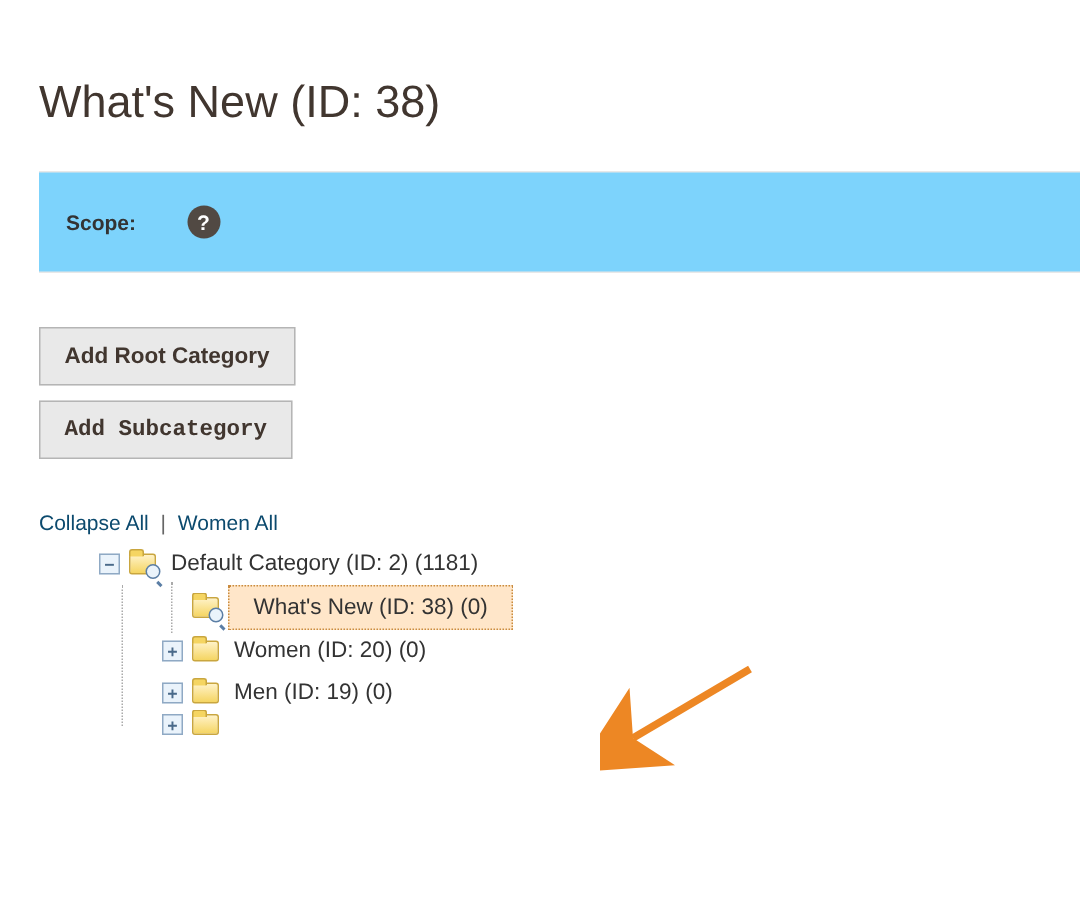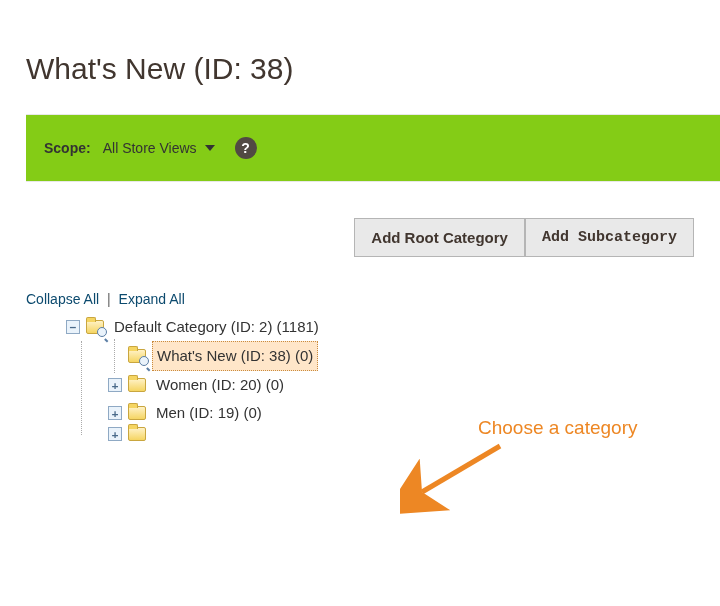--- a/index.html
+++ b/index.html
@@ -1,25 +1,25 @@
 <!DOCTYPE html>
 <html><head>
 <meta charset="utf-8">
 <style>
   html,body{margin:0;padding:0;font-family:'Helvetica Neue',Helvetica,Arial,sans-serif;color:#333;background:#fff;}
   .page{width:720px;height:606px;box-sizing:border-box;padding:24px 26px 0 26px;overflow:hidden;}
   .page-title{font-size:30px;font-weight:400;color:#41362f;margin:28px 0 28px 0;}
-  .scope-bar{background:#84cc16;border:1px solid #e8e8e8;border-left:none;border-right:none;padding:22px 18px;display:flex;align-items:center;gap:12px;margin-bottom:36px;margin-right:-26px;}
+  .scope-bar{background:#7dd3fc;border:1px solid #e8e8e8;border-left:none;border-right:none;padding:22px 18px;display:flex;align-items:center;gap:26px;margin-bottom:36px;margin-right:-26px;}
   .scope-label{font-size:14px;font-weight:700;color:#333;}
   .scope-select{font-size:14px;color:#333;display:flex;align-items:center;gap:8px;cursor:pointer;}
   .scope-select .caret{width:0;height:0;border-left:5px solid transparent;border-right:5px solid transparent;border-top:6px solid #333;}
   .help-icon{width:22px;height:22px;border-radius:50%;background:#514943;color:#fff;display:flex;align-items:center;justify-content:center;font-size:14px;font-weight:700;cursor:pointer;margin-left:8px;}
   .btn{display:inline-block;background:#e9e9e9;border:1px solid #b5b5b5;color:#41362f;font-size:15px;font-weight:600;padding:10px 16px;cursor:pointer;margin-bottom:10px;}
   .btn + .btn{margin-top:0;font-family:Liberation Mono, monospace;}
-  .btn-wrap{display:flex;flex-direction:row;align-items:flex-start;margin-bottom:24px;justify-content:flex-end;}
+  .btn-wrap{display:flex;flex-direction:column;align-items:flex-start;margin-bottom:24px;}
   .tree-links{font-size:14px;margin-bottom:6px;}
   .tree-links a{color:#0c4a6e;text-decoration:none;cursor:pointer;}
   .tree-links .sep{color:#666;margin:0 4px;}
   .tree{font-size:15px;line-height:28px;}
   .tree .row{display:flex;align-items:center;gap:4px;white-space:nowrap;}
   .tree .indent-1{margin-left:40px;text-align:right;}
   .tree .indent-2{margin-left:82px;}
   
   .exp{width:12px;height:12px;border:1px solid #8fa9c4;background:#eaf3fb;display:inline-flex;align-items:center;justify-content:center;font-size:11px;line-height:1;color:#4a6a8a;font-weight:700;cursor:pointer;font-family:monospace;}
   .exp.minus::before{content:"−";}
@@ -29,50 +29,46 @@
   
   .children{position:relative;}
   .children::before{content:"";position:absolute;left:55px;top:0;bottom:6px;border-left:1px dotted #aaa;}
   
   .folder{width:18px;height:14px;display:inline-block;position:relative;margin:0 2px;}
   .folder::before{content:"";position:absolute;inset:0;background:linear-gradient(#fff2c7,#f5d562);border:1px solid #c9a63f;border-radius:2px;}
   .folder::after{content:"";position:absolute;top:-3px;left:0;width:8px;height:4px;background:#f5d562;border:1px solid #c9a63f;border-bottom:none;border-radius:2px 2px 0 0;}
   .folder.search .mag{position:absolute;right:-3px;bottom:-3px;width:8px;height:8px;border:1.5px solid #5b7ea5;border-radius:50%;background:#eaf3fb;}
   .folder.search .mag::after{content:"";position:absolute;right:-3px;bottom:-3px;width:4px;height:1.5px;background:#5b7ea5;transform:rotate(45deg);transform-origin:left center;}
   .node-label{padding:0 4px;}
-  .node-label.selected{background:#ffe6c9;border:1px dotted #c98b3f;padding:0 4px;}
+  .node-label.selected{background:#ffe6c9;border:1px dotted #c98b3f;padding:0 16px;}
   
   .annotation{position:absolute;color:#ed8724;font-size:19px;font-weight:400;}
   .arrow-svg{position:absolute;}
   .container{position:relative;}
 </style>
 </head>
 <body>
 
 <div class="page container">
   <h1 class="page-title">What's New (ID: 38)</h1>
 
   <div class="scope-bar">
     <span class="scope-label">Scope:</span>
-    <span class="scope-select">
-      <span>All Store Views</span>
-      <span class="caret"></span>
-    </span>
     <span class="help-icon">?</span>
   </div>
 
   <div class="btn-wrap">
     <button class="btn">Add Root Category</button>
     <button class="btn">Add Subcategory</button>
   </div>
 
   <div class="tree-links">
     <a>Collapse All</a>
     <span class="sep">|</span>
-    <a>Expand All</a>
+    <a>Women All</a>
   </div>
 
   <div class="tree">
     <div class="row indent-1">
       <span class="exp minus"></span>
       <span class="folder search">
           <span class="mag"></span>
         </span>
       <span class="node-label">Default Category (ID: 2) (1181)</span>
     </div>
@@ -94,21 +90,20 @@
         <span class="folder"></span>
         <span class="node-label">Men (ID: 19) (0)</span>
       </div>
       <div class="row indent-2">
         <span class="exp plus"></span>
         <span class="folder"></span>
       </div>
     </div>
   </div>
 
-  <div class="annotation" style="left:478px;top:417px;">Choose a category</div>
   <svg class="arrow-svg" style="left:400px;top:436px;" width="120" height="80">
     <defs>
       <marker id="ah" markerWidth="12" markerHeight="12" refX="3" refY="6" orient="auto">
         <path d="M0,0 L12,6 L0,12 L3,6 Z" fill="#ed8724"></path>
       </marker>
     </defs>
     <line x1="100" y1="10" x2="22" y2="56" stroke="#ed8724" stroke-width="5" marker-end="url(#ah)"></line>
   </svg>
 </div>
 

